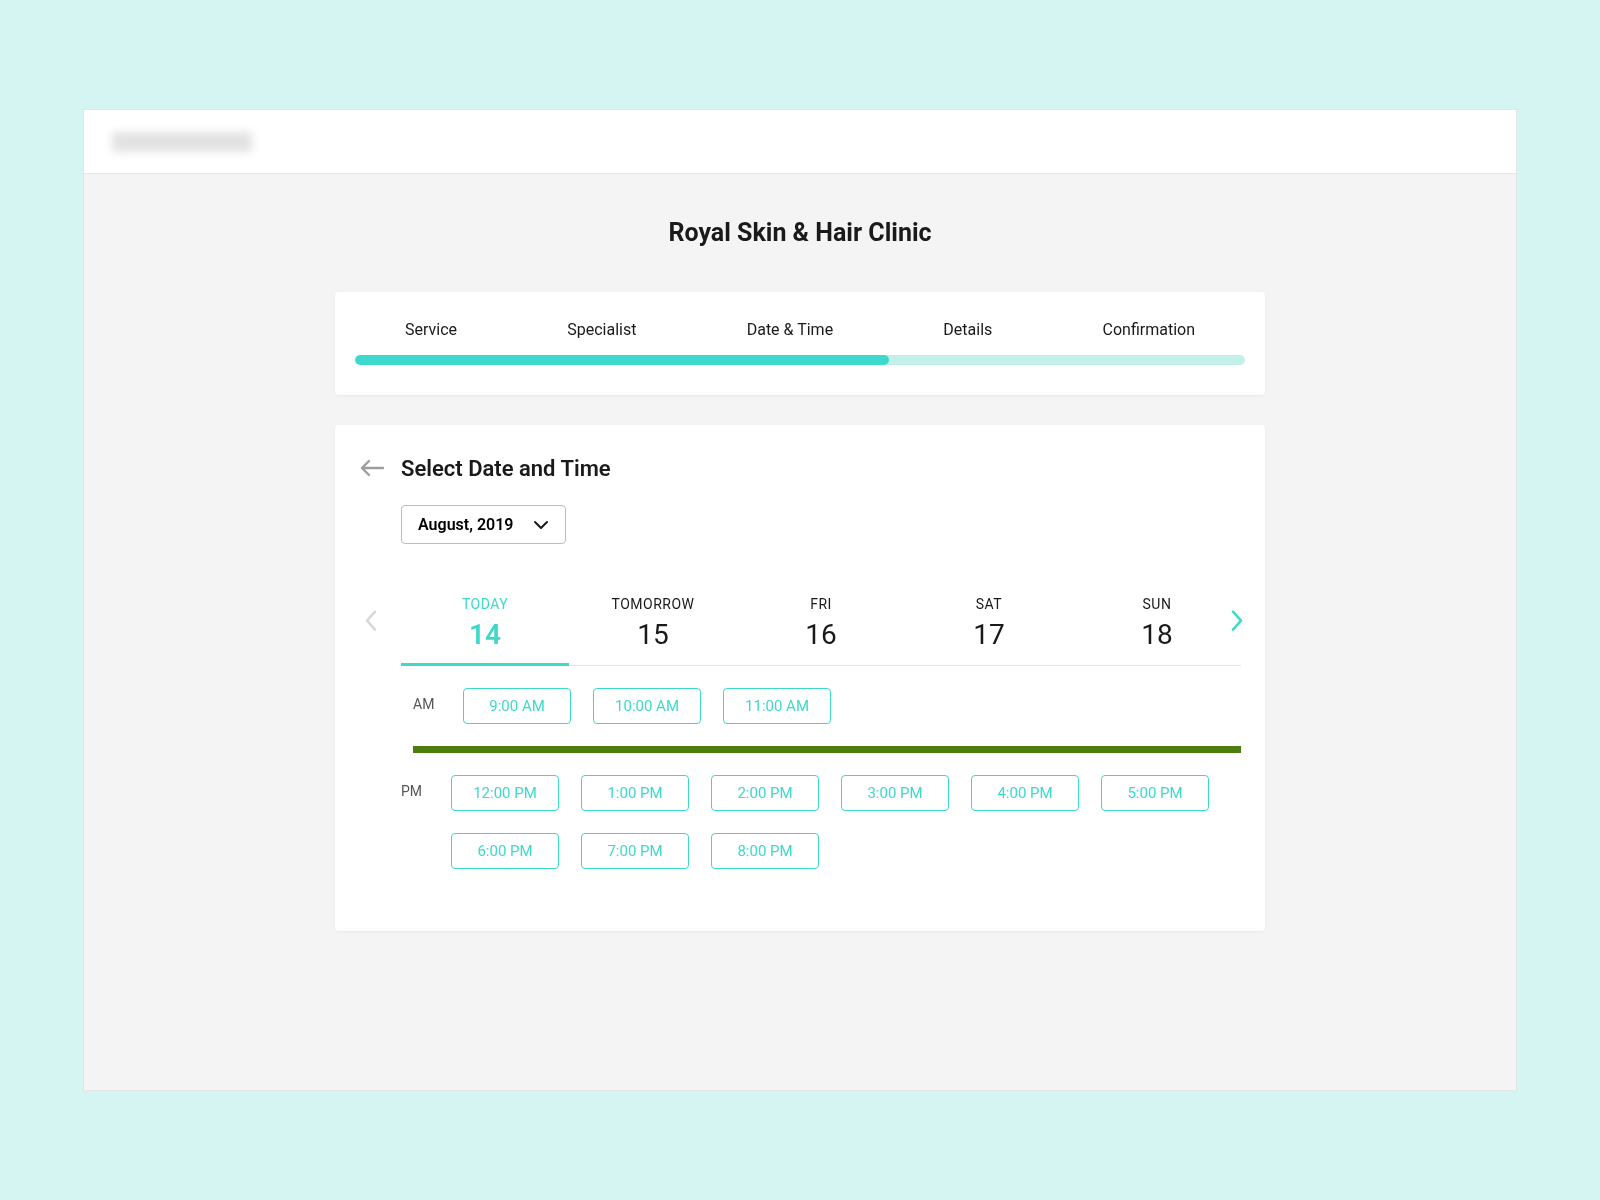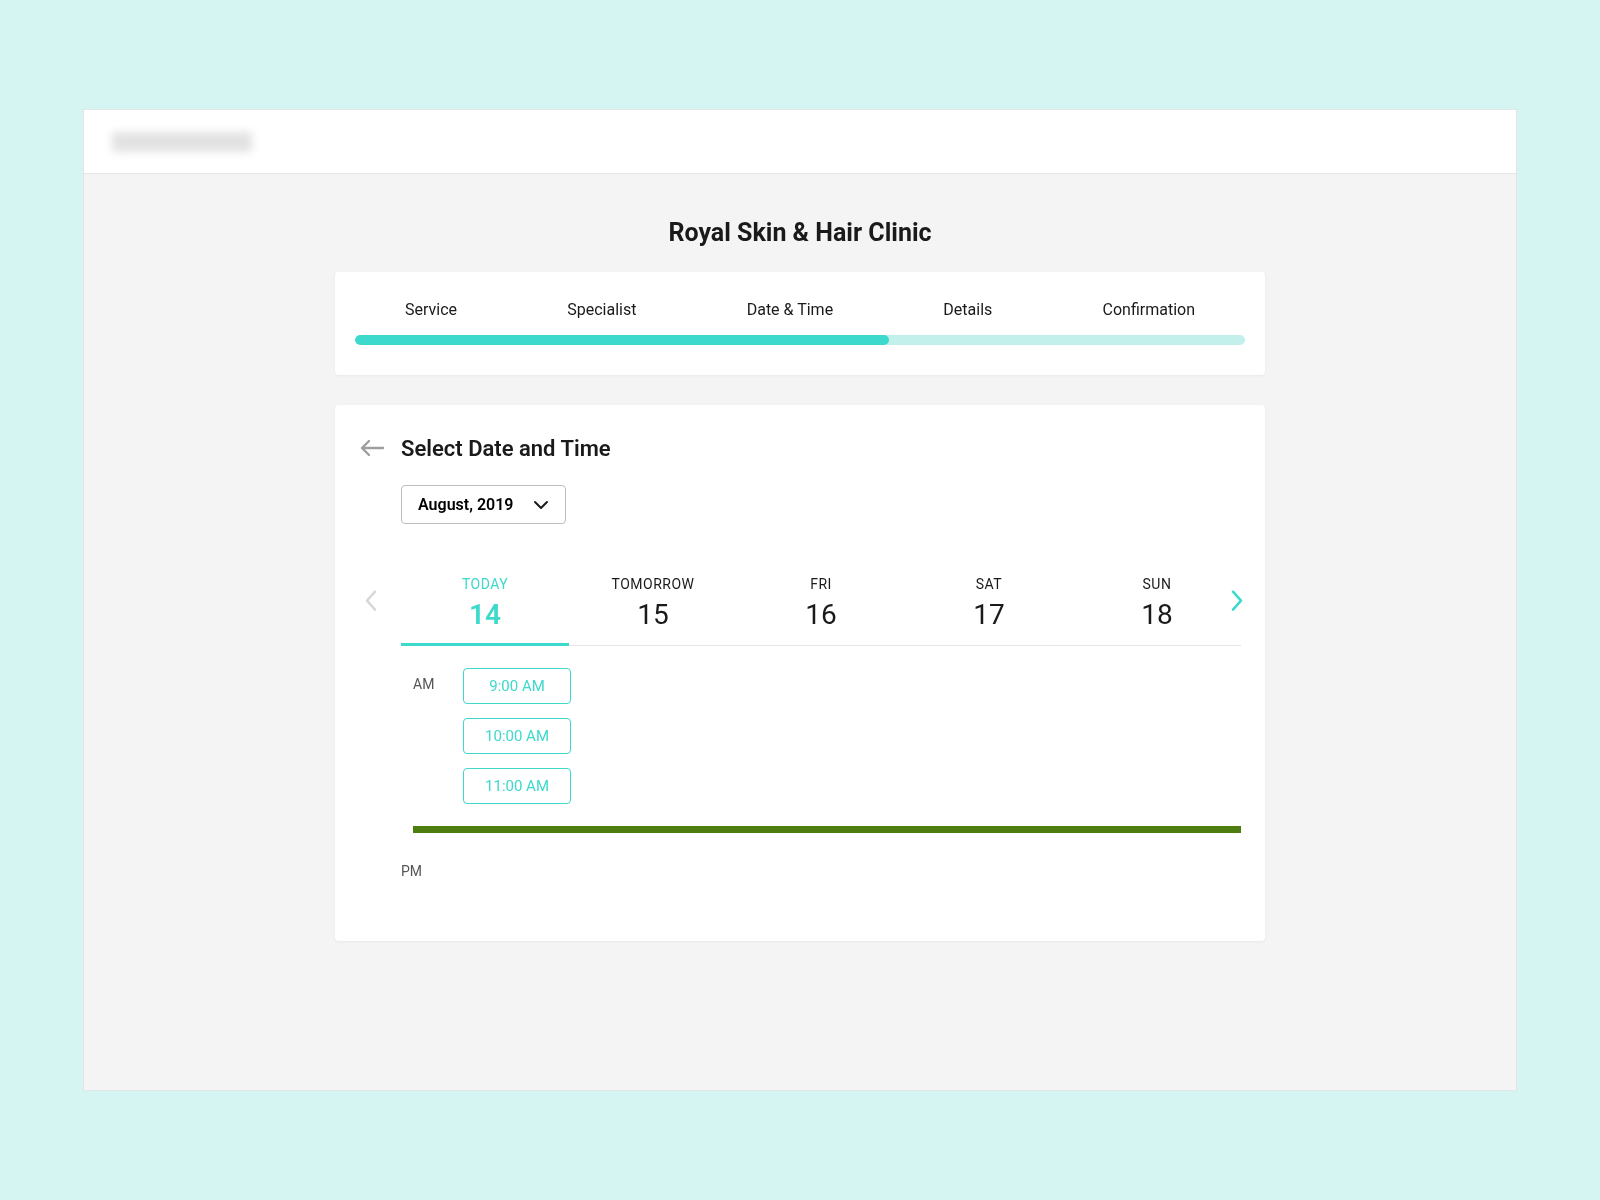--- a/index.html
+++ b/index.html
@@ -30,21 +30,21 @@
       background: #e2e2e2;
       border-radius: 4px;
       filter: blur(4px);
     }
     .page-title {
       text-align: center;
       font-size: 25px;
       font-weight: 700;
       color: #1a1a1a;
       margin-top: 44px;
-      margin-bottom: 25px;
+      margin-bottom: 45px;
     }
     .content-wrapper {
       width: 930px;
       margin: 0 auto;
     }
     .progress-card {
       background: #fff;
       border-radius: 4px;
       padding: 28px 20px 30px;
       box-shadow: 0 1px 3px rgba(0,0,0,0.05);
@@ -185,22 +185,21 @@
     .slot-label {
       width: 30px;
       font-size: 14px;
       color: #555;
       padding-top: 8px;
       flex-shrink: 0;
     }
     .slot-grid {
       display: flex;
       flex-wrap: wrap;
-      gap: 14px;
-      flex-direction: column;
+      gap: 22px;
     }
     .slot-btn {
       width: 108px;
       height: 36px;
       border: 1px solid #3cd9cc;
       border-radius: 4px;
       background: #fff;
       color: #3cd9cc;
       font-size: 15px;
       cursor: pointer;
@@ -291,18 +290,29 @@
           <div class="slot-label">AM</div>
           <div class="slot-grid" id="am-slots">
               <div class="slot-btn">9:00 AM</div>
               <div class="slot-btn">10:00 AM</div>
               <div class="slot-btn">11:00 AM</div>
             </div>
         </div>
 
         <div class="slot-section pm">
           <div class="slot-label">PM</div>
+          <div class="slot-grid" id="pm-slots">
+              <div class="slot-btn">12:00 PM</div>
+              <div class="slot-btn">1:00 PM</div>
+              <div class="slot-btn">2:00 PM</div>
+              <div class="slot-btn">3:00 PM</div>
+              <div class="slot-btn">4:00 PM</div>
+              <div class="slot-btn">5:00 PM</div>
+              <div class="slot-btn">6:00 PM</div>
+              <div class="slot-btn">7:00 PM</div>
+              <div class="slot-btn">8:00 PM</div>
+            </div>
         </div>
       </div>
     </div>
 
   </div>
 </div>
 
 </body></html>

